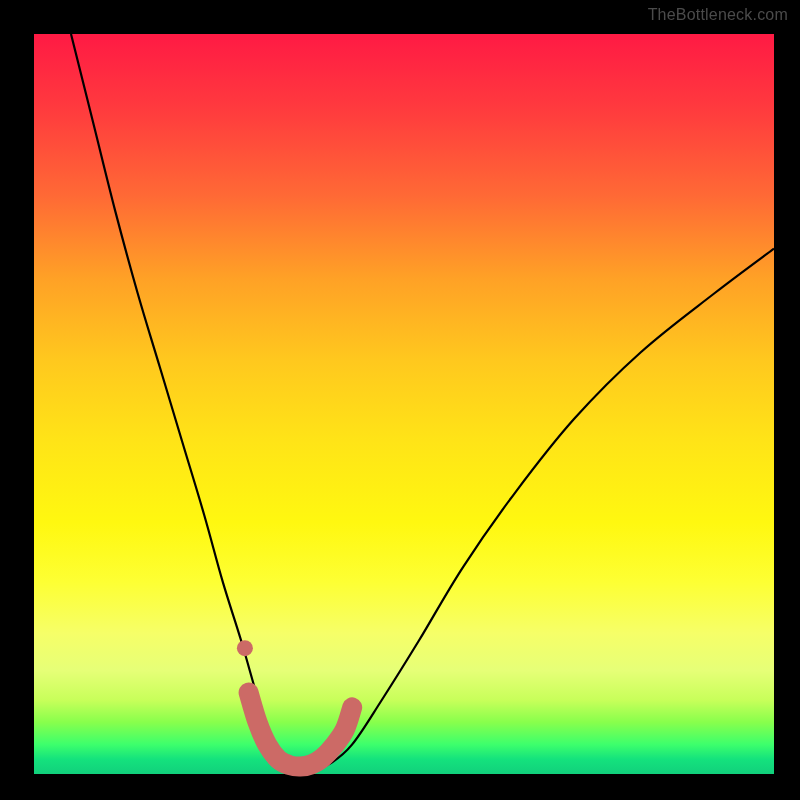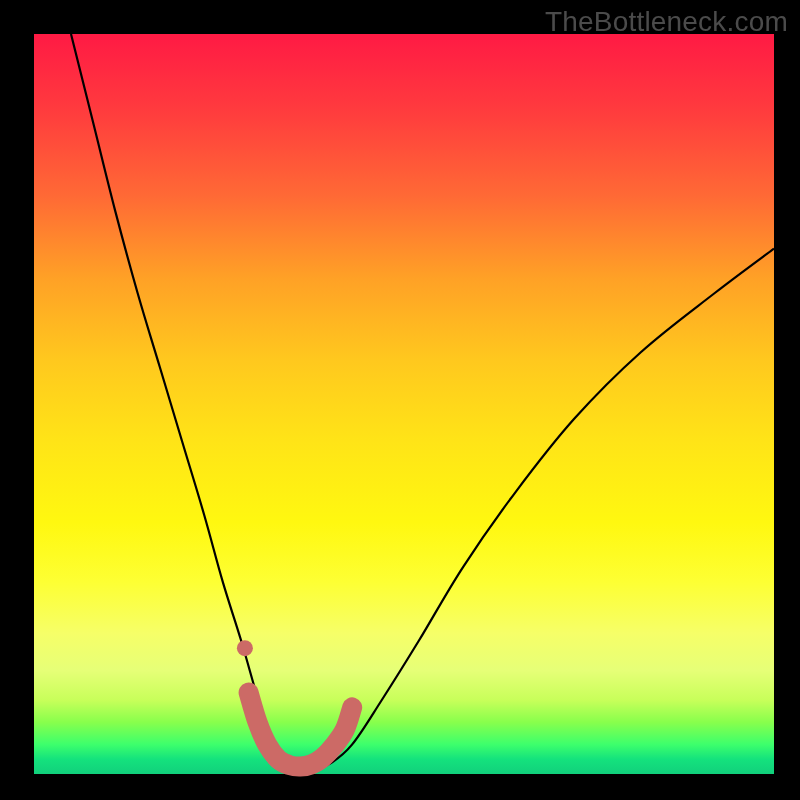--- a/index.html
+++ b/index.html
@@ -48,21 +48,21 @@
     top: 0;
     width: 740px;
     height: 740px;
     overflow: visible;
   }
   .watermark {
     position: absolute;
     top: 6px;
     right: 12px;
     color: #4b4b4b;
-    font-size: 28px;
+    font-size: 16px;
     letter-spacing: 0.2px;
     user-select: none;
   }
 </style>
 </head>
 <body>
 
 <div class="frame">
   <div class="plot">
     <svg class="curve" viewBox="0 0 740 740">

